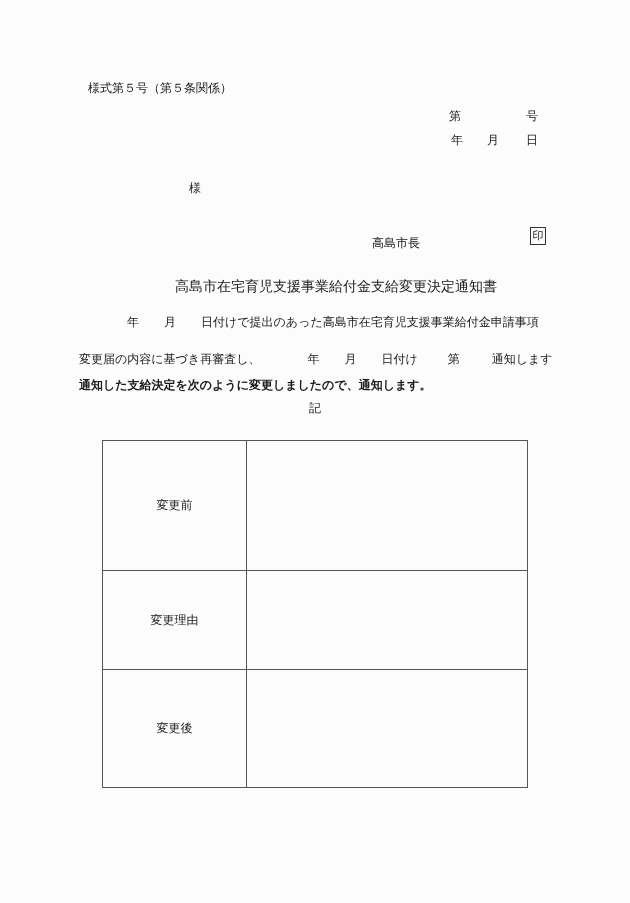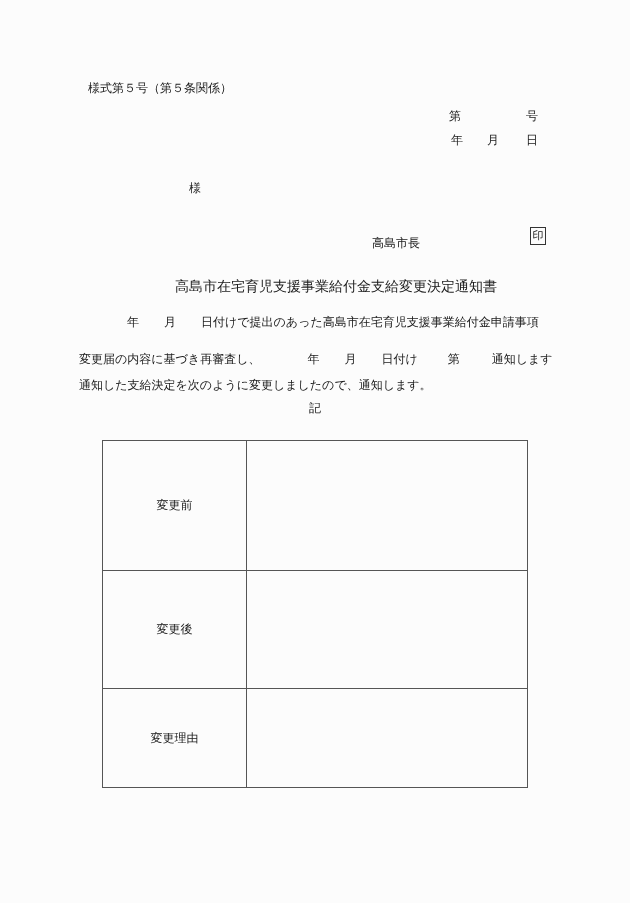--- a/index.html
+++ b/index.html
@@ -36,21 +36,21 @@
       text-align: center;
       line-height: 16px;
       font-size: 11px;
     }
 
     #doc-title { left: 175px; top: 278px; font-size: 14px; }
 
     .body-line { left: 79px; font-size: 12px; }
     #body-line-1 { top: 314px; }
     #body-line-2 { top: 351px; }
-    #body-line-3 { top: 377px; }
+    #body-line-3 { top: 377px; font-weight: bold; }
     .gap { display: inline-block; }
 
     #ki-mark { left: 309px; top: 400px; }
 
     #detail-table {
       position: absolute;
       left: 102px;
       top: 440px;
       width: 426px;
       border-collapse: collapse;
@@ -103,22 +103,22 @@
 <div class="abs body-line" id="body-line-3">通知した支給決定を次のように変更しましたので、通知します。</div>
 
 <div class="abs" id="ki-mark">記</div>
 
 <table id="detail-table">
   <tbody>
       <tr id="row-before">
     <td class="label-cell">変更前</td>
     <td class="value-cell"></td>
   </tr>
+  <tr id="row-reason">
+    <td class="label-cell">変更理由</td>
+    <td class="value-cell"></td>
+  </tr>
   <tr id="row-after">
     <td class="label-cell">変更後</td>
-    <td class="value-cell"></td>
-  </tr>
-  <tr id="row-reason">
-    <td class="label-cell">変更理由</td>
     <td class="value-cell"></td>
   </tr>
 </tbody>
   </table>
 
 </body></html>

